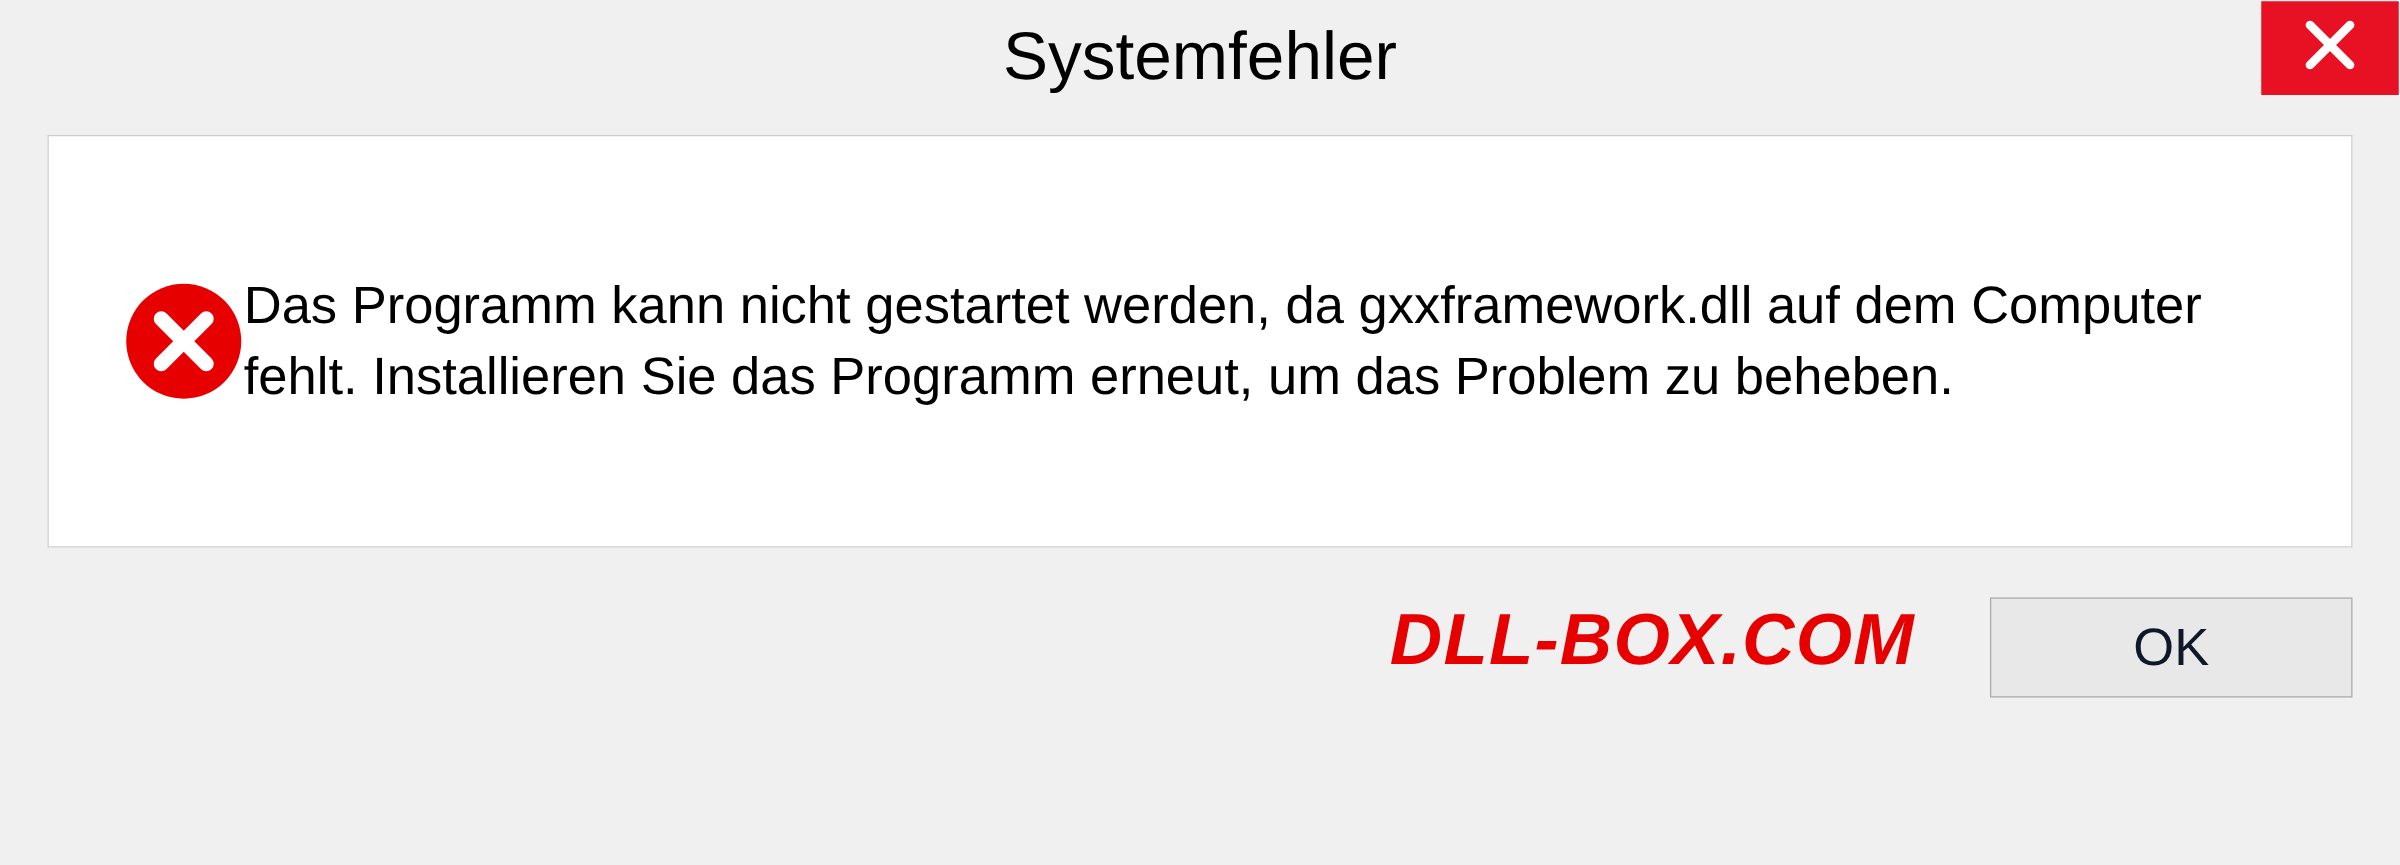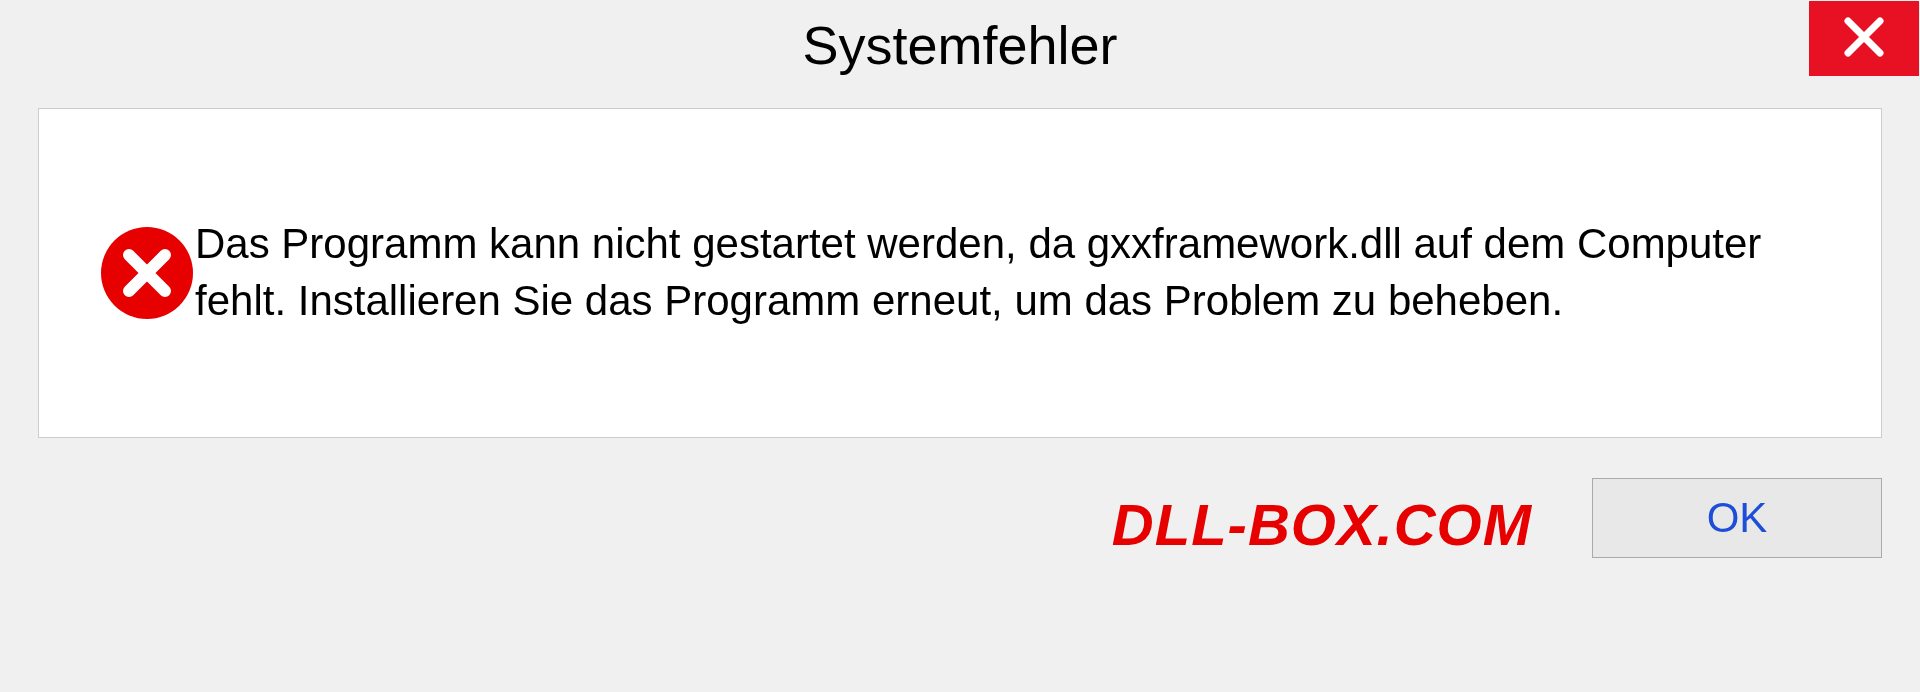--- a/index.html
+++ b/index.html
@@ -64,41 +64,41 @@
       width: 96px;
       height: 96px;
     }
     .message {
       font-size: 42px;
       line-height: 1.35;
       color: #000;
     }
     .footer {
       display: flex;
-      align-items: flex-end;
+      align-items: flex-start;
       justify-content: space-between;
       padding: 40px 38px 0 38px;
     }
     .watermark {
       margin-left: auto;
       margin-right: 60px;
       font-size: 58px;
       font-weight: 900;
       font-style: italic;
       color: #e60000;
       letter-spacing: 1px;
       font-family: Arial, Helvetica, sans-serif;
     }
     .ok-btn {
       width: 290px;
       height: 80px;
       background: #e8e8e8;
       border: 1px solid #aaa;
       font-size: 42px;
-      color: #1d4ed8;
+      color: #0f172a;
       cursor: pointer;
       display: flex;
       align-items: center;
       justify-content: center;
       font-family: inherit;
     }
   </style>
 </head>
 <body>
 

